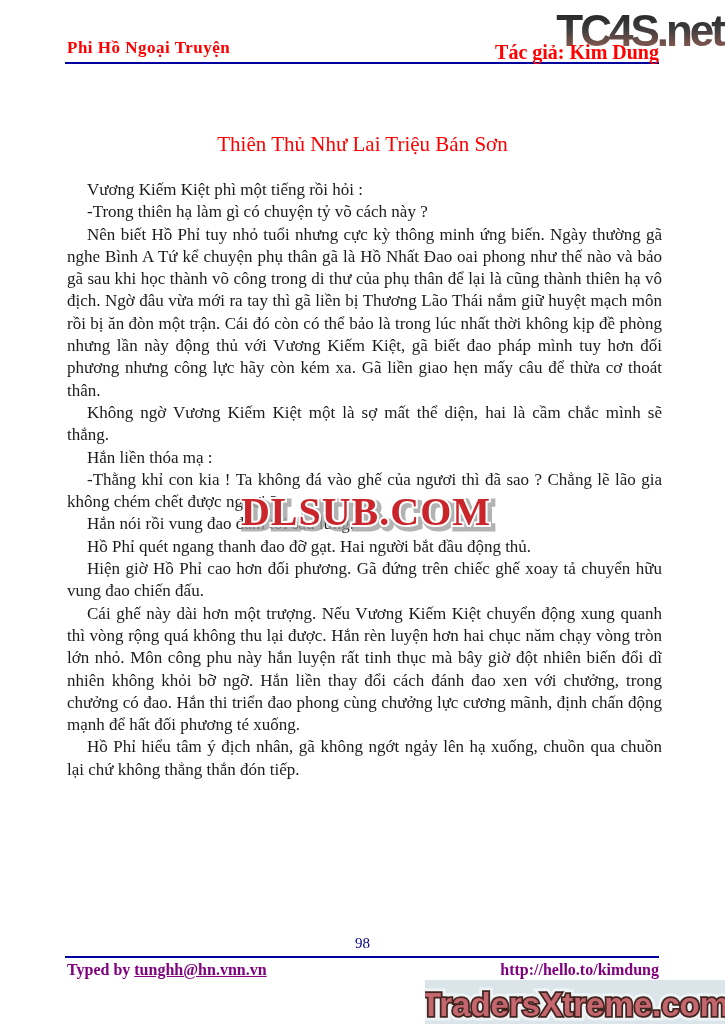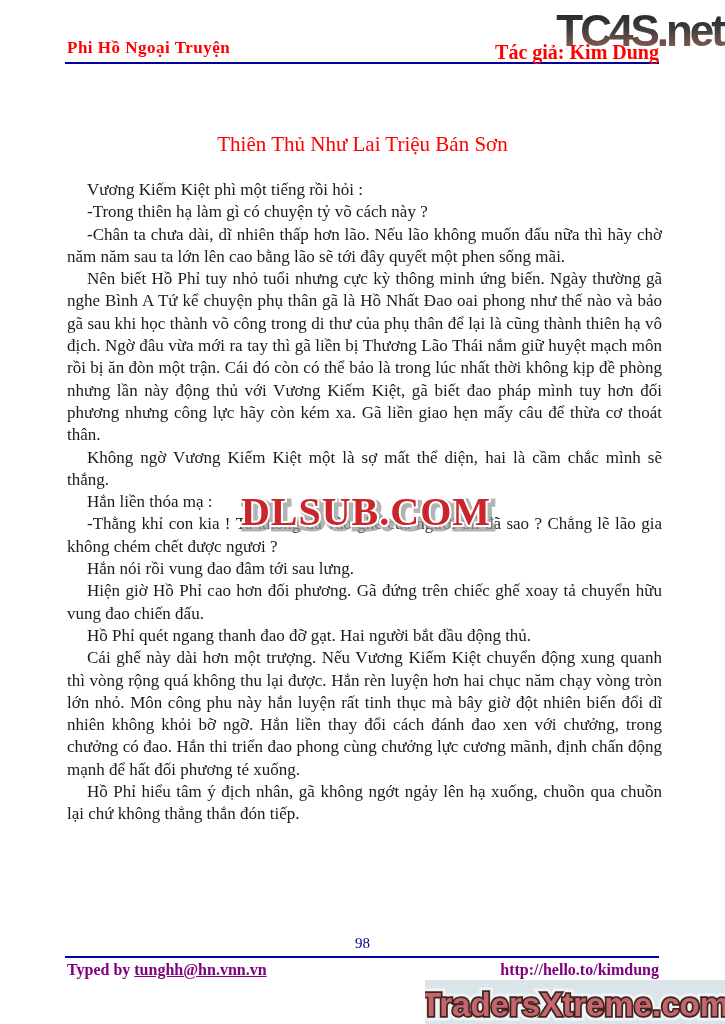--- a/index.html
+++ b/index.html
@@ -91,28 +91,27 @@
 
   <div class="author-label">Tác giả: Kim Dung</div>
 
   <div class="rule rule-top"></div>
 
   <div class="chapter-title">Thiên Thủ Như Lai Triệu Bán Sơn</div>
 
   <div class="body-text">
       <p class="para">Vương Kiếm Kiệt phì một tiếng rồi hỏi :</p>
       <p class="para">-Trong thiên hạ làm gì có chuyện tỷ võ cách này ?</p>
-      <p class="para">-Chân ta chưa dài, dĩ nhiên thấp hơn lão. Nếu lão không muốn đấu nữa thì hãy chờ năm năm sau ta lớn lên cao bằng lão sẽ tới đây quyết một phen sống mãi.</p>
       <p class="para">Nên biết Hồ Phỉ tuy nhỏ tuổi nhưng cực kỳ thông minh ứng biến. Ngày thường gã nghe Bình A Tứ kể chuyện phụ thân gã là Hồ Nhất Đao oai phong như thế nào và bảo gã sau khi học thành võ công trong di thư của phụ thân để lại là cũng thành thiên hạ vô địch. Ngờ đâu vừa mới ra tay thì gã liền bị Thương Lão Thái nắm giữ huyệt mạch môn rồi bị ăn đòn một trận. Cái đó còn có thể bảo là trong lúc nhất thời không kịp đề phòng nhưng lần này động thủ với Vương Kiếm Kiệt, gã biết đao pháp mình tuy hơn đối phương nhưng công lực hãy còn kém xa. Gã liền giao hẹn mấy câu để thừa cơ thoát thân.</p>
       <p class="para">Không ngờ Vương Kiếm Kiệt một là sợ mất thể diện, hai là cầm chắc mình sẽ thắng.</p>
       <p class="para">Hắn liền thóa mạ :</p>
       <p class="para">-Thằng khỉ con kia ! Ta không đá vào ghế của ngươi thì đã sao ? Chẳng lẽ lão gia không chém chết được ngươi ?</p>
       <p class="para">Hắn nói rồi vung đao đâm tới sau lưng.</p>
+      <p class="para">Hồ Phỉ quét ngang thanh đao đỡ gạt. Hai người bắt đầu động thủ.</p>
       <p class="para">Hiện giờ Hồ Phỉ cao hơn đối phương. Gã đứng trên chiếc ghế xoay tả chuyển hữu vung đao chiến đấu.</p>
-      <p class="para">Hồ Phỉ quét ngang thanh đao đỡ gạt. Hai người bắt đầu động thủ.</p>
       <p class="para">Cái ghế này dài hơn một trượng. Nếu Vương Kiếm Kiệt chuyển động xung quanh thì vòng rộng quá không thu lại được. Hắn rèn luyện hơn hai chục năm chạy vòng tròn lớn nhỏ. Môn công phu này hắn luyện rất tinh thục mà bây giờ đột nhiên biến đổi dĩ nhiên không khỏi bỡ ngỡ. Hắn liền thay đổi cách đánh đao xen với chưởng, trong chưởng có đao. Hắn thi triển đao phong cùng chưởng lực cương mãnh, định chấn động mạnh để hất đối phương té xuống.</p>
       <p class="para">Hồ Phỉ hiểu tâm ý địch nhân, gã không ngớt ngảy lên hạ xuống, chuồn qua chuồn lại chứ không thẳng thắn đón tiếp.</p>
     </div>
 
   <div class="dlsub-watermark">
     <svg width="300" height="54" viewBox="0 0 300 54">
       <text x="153" y="42" text-anchor="middle" font-family="Liberation Serif, serif" font-size="40" font-weight="bold" letter-spacing="1" fill="#9a9a9a" stroke="#9a9a9a" stroke-width="7" opacity="0.75">DLSUB.COM</text>
       <text x="150" y="39" text-anchor="middle" font-family="Liberation Serif, serif" font-size="40" font-weight="bold" letter-spacing="1" fill="#c9252b" stroke="#ffffff" stroke-width="4" paint-order="stroke">DLSUB.COM</text>
     </svg>
   </div>

